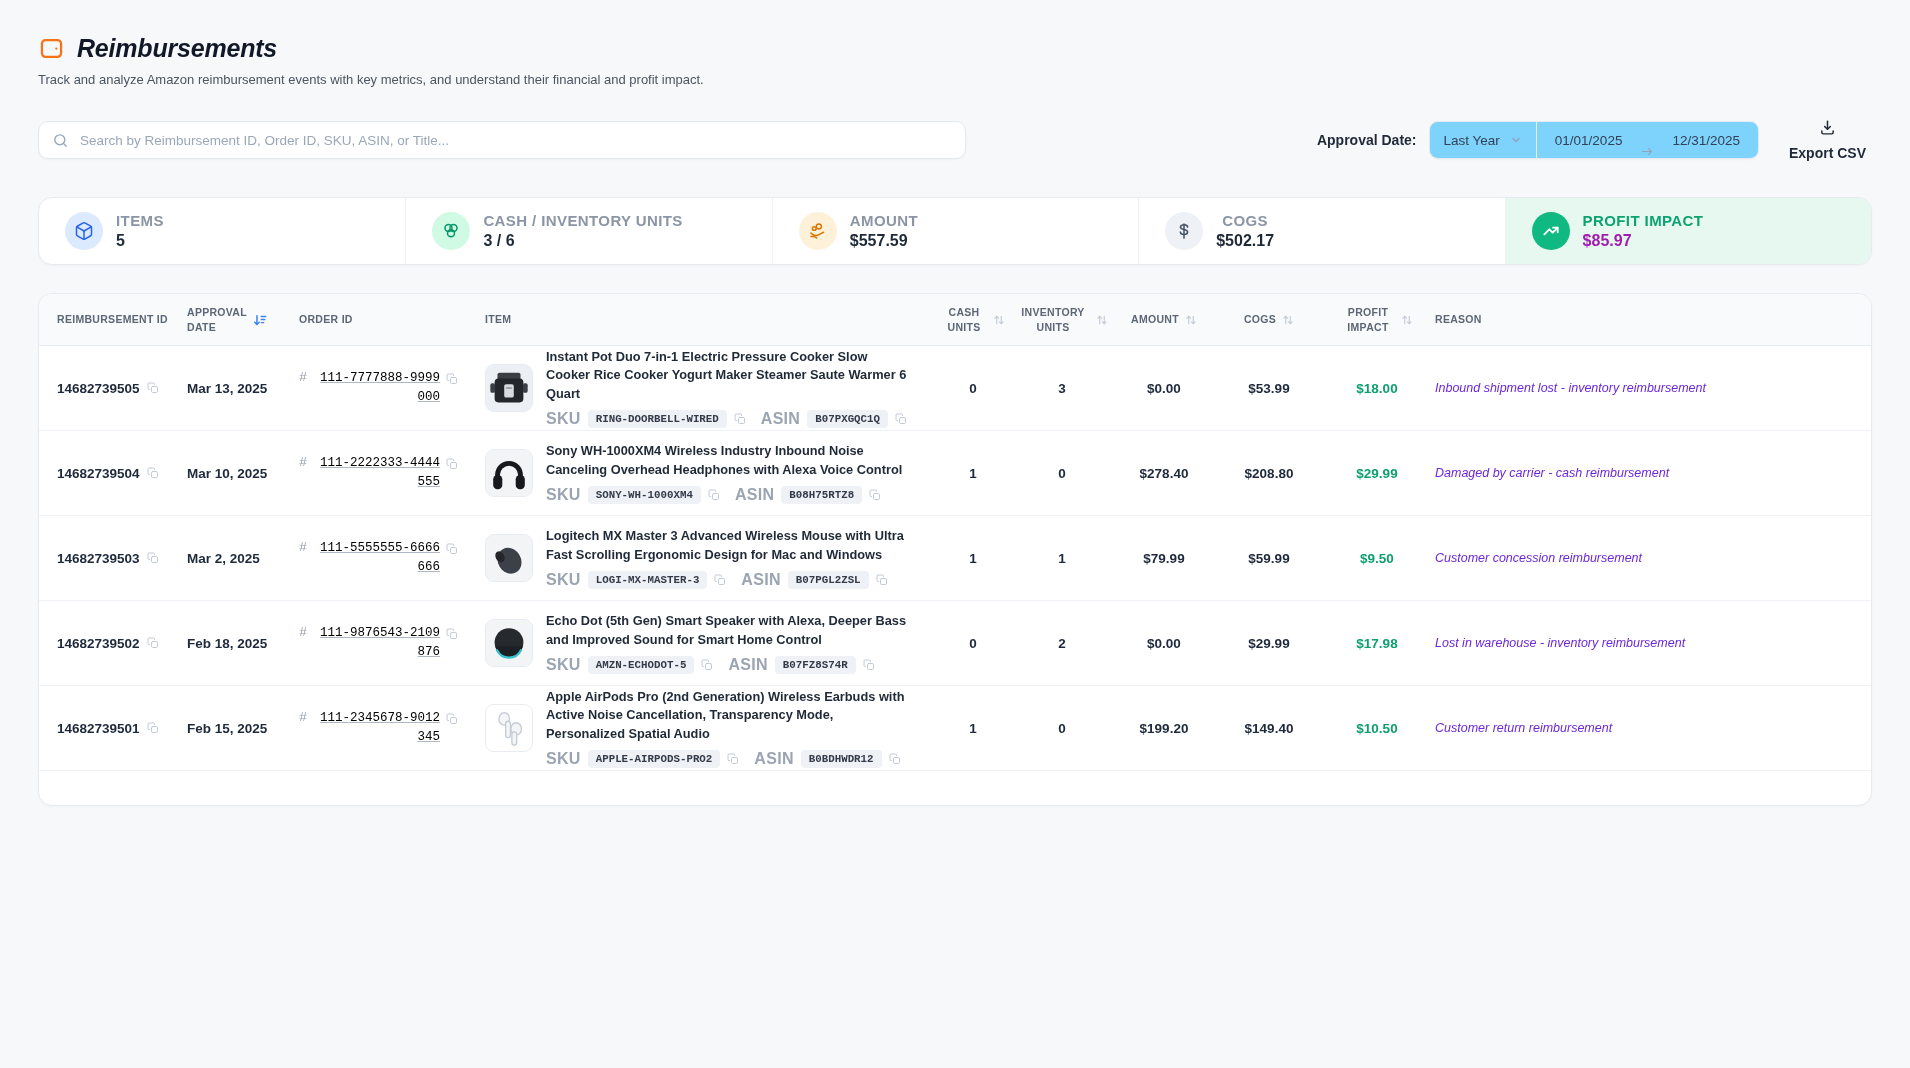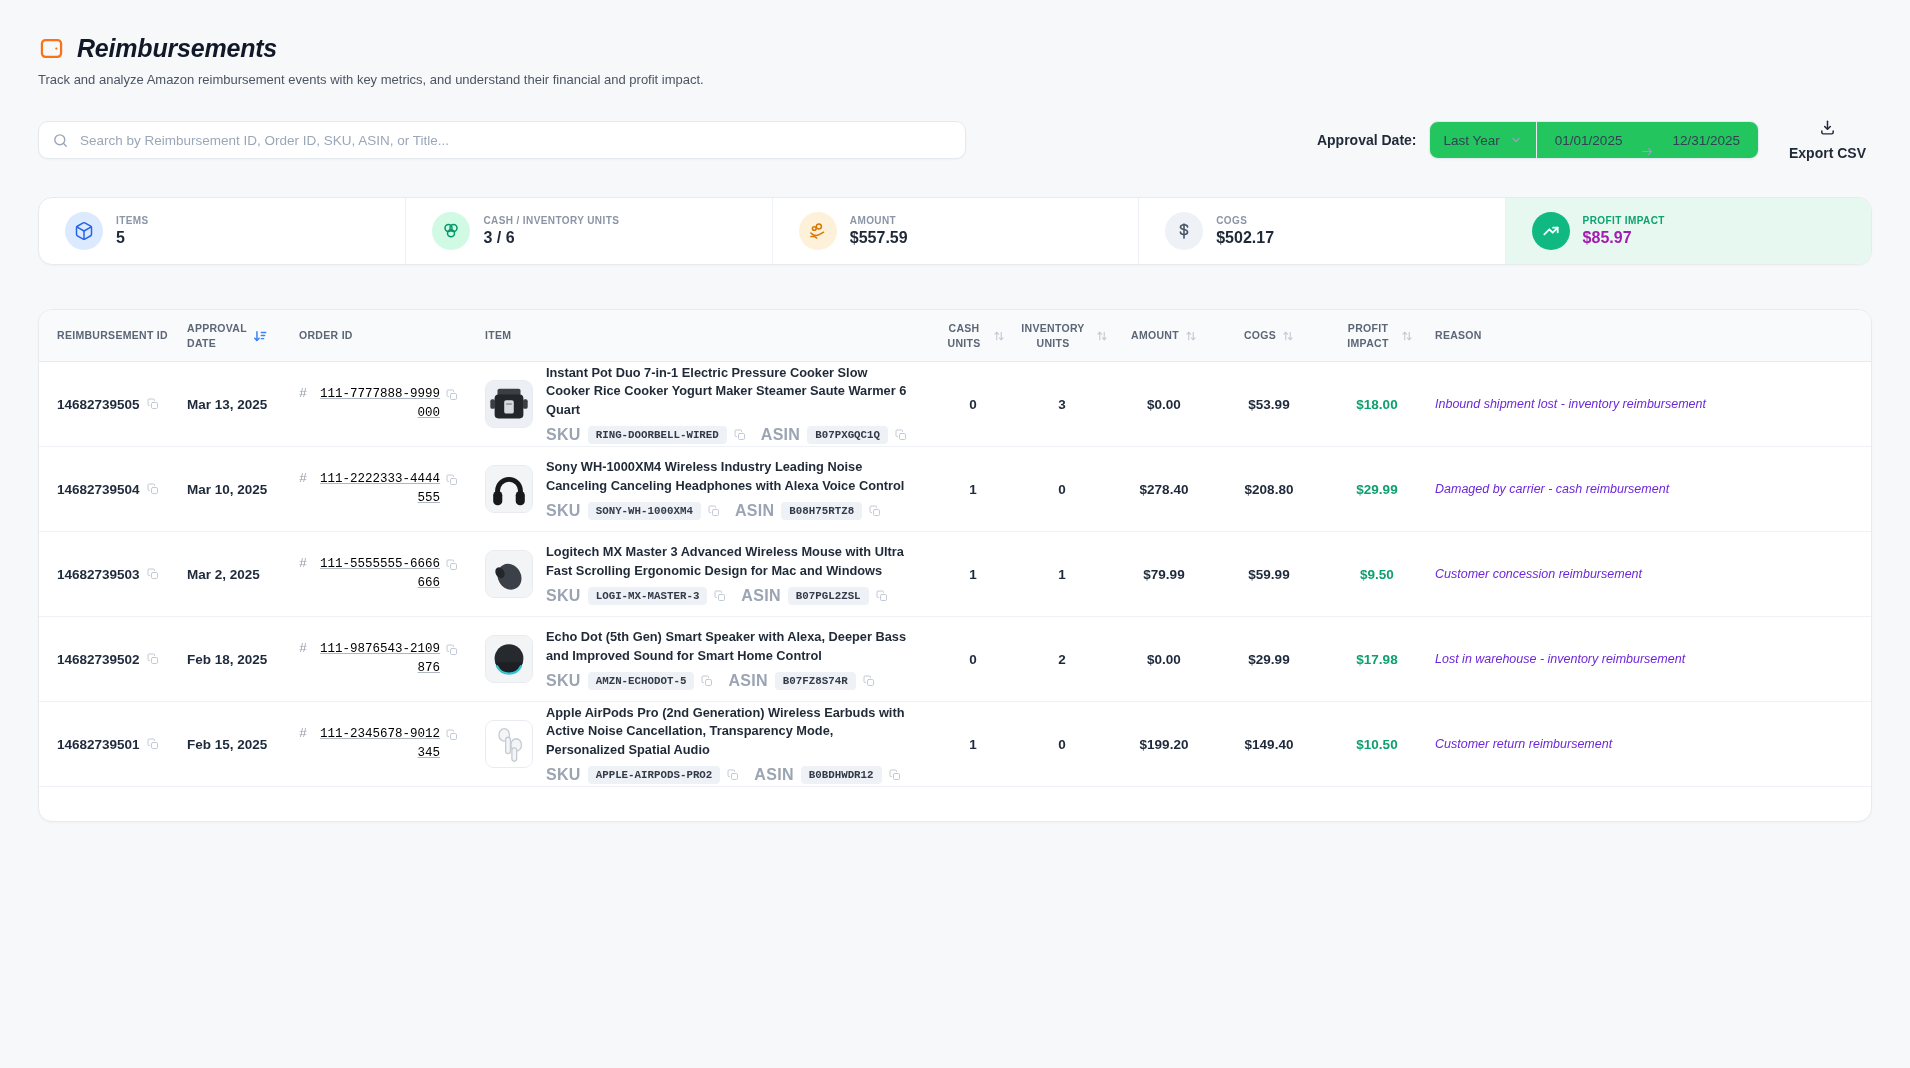--- a/index.html
+++ b/index.html
@@ -28,21 +28,21 @@
     box-shadow:0 1px 2px rgba(16,24,40,.03);
   }
   .search-box input {
     flex:1; border:none; outline:none; background:transparent;
     font-family:"Liberation Sans",sans-serif; font-size:13.5px; color:#334155;
   }
   .search-box input::placeholder { color:#9aa7b8; }
   .toolbar-right { margin-left:auto; display:flex; align-items:center; }
   .approval-label { font-size:14px; font-weight:700; color:#1f2937; margin-right:12px; white-space:nowrap; }
   .date-box {
-    height:38px; background:#22c55e; border:1px solid #e4e9f0; border-radius:9px;
+    height:38px; background:#7dd3fc; border:1px solid #e4e9f0; border-radius:9px;
     display:flex; align-items:flex-end; overflow:hidden;
     box-shadow:0 1px 2px rgba(16,24,40,.03);
   }
   .preset-btn {
     height:100%; border:none; background:transparent; cursor:pointer;
     display:flex; align-items:center; gap:10px; padding:0 14px;
     font-family:"Liberation Sans",sans-serif; font-size:13.5px; color:#334155;
     border-right:1px solid #e9edf3;
   }
   .date-btn {
@@ -64,26 +64,26 @@
     box-shadow:0 1px 2px rgba(16,24,40,.03);
   }
   .stat { display:flex; align-items:center; gap:13px; padding-left:26px; }
   .stat + .stat { border-left:1px solid #eef1f5; }
   .stat:last-child { border-radius:0 13px 13px 0; }
   .stat-icon {
     width:38px; height:38px; border-radius:50%;
     display:flex; align-items:center; justify-content:center; flex-shrink:0;
   }
   .stat-text { display:flex; flex-direction:column; gap:3px; }
-  .stat-label { font-size:10px; font-weight:700; letter-spacing:.4px; color:#8b95a5; }
+  .stat-label { font-size:15px; font-weight:700; letter-spacing:.4px; color:#8b95a5;text-align:center; }
   .stat-value { font-size:16px; font-weight:700; color:#1f2937; }
 
   
   .table-card {
-    margin-top:44px; background:#fff; border:1px solid #e7ebf0; border-radius:14px;
+    margin-top:28px; background:#fff; border:1px solid #e7ebf0; border-radius:14px;
     overflow:hidden; box-shadow:0 1px 2px rgba(16,24,40,.03);
   }
   .grid-row {
     display:grid;
     grid-template-columns:130px 112px 186px 446px 84px 94px 110px 100px 116px 1fr;
     padding:0 18px; align-items:center;
   }
   .thead { background:#f9fafb; border-bottom:1px solid #e6ebf1; min-height:52px; }
   .th {
     font-size:10.5px; font-weight:700; color:#5b6676; letter-spacing:.3px;
@@ -414,21 +414,21 @@
     <div class="td td-item">
       <div class="thumb">
               <svg viewBox="0 0 48 48">
                 <rect width="48" height="48" fill="#f2f4f6"></rect>
                 <path d="M12 31v-5a12 12 0 0 1 24 0v5" stroke="#17191d" stroke-width="5" fill="none" stroke-linecap="round"></path>
                 <rect x="7.5" y="26" width="9.5" height="15" rx="4.5" fill="#17191d"></rect>
                 <rect x="31" y="26" width="9.5" height="15" rx="4.5" fill="#17191d"></rect>
               </svg>
             </div>
       <div class="item-info">
-        <div class="item-title">Sony WH-1000XM4 Wireless Industry Leading Noise Canceling Canceling Headphones with Alexa Voice Control</div>
+        <div class="item-title">Sony WH-1000XM4 Wireless Industry Inbound Noise Canceling Overhead Headphones with Alexa Voice Control</div>
         <div class="item-meta">
           <span class="meta-label sku-lab">SKU</span>
           <span class="badge">SONY-WH-1000XM4</span>
           <span class="copy-icon">
                   <svg width="12" height="12" viewBox="0 0 24 24" fill="none" stroke="#c2cad5" stroke-width="2" stroke-linecap="round" stroke-linejoin="round">
                     <rect x="9" y="9" width="12" height="12" rx="2.5"></rect>
                     <path d="M5 15H4a2 2 0 0 1-2-2V4a2 2 0 0 1 2-2h9a2 2 0 0 1 2 2v1"></path>
                   </svg>
                 </span>
           <span class="meta-label asin asin-lab">ASIN</span>

